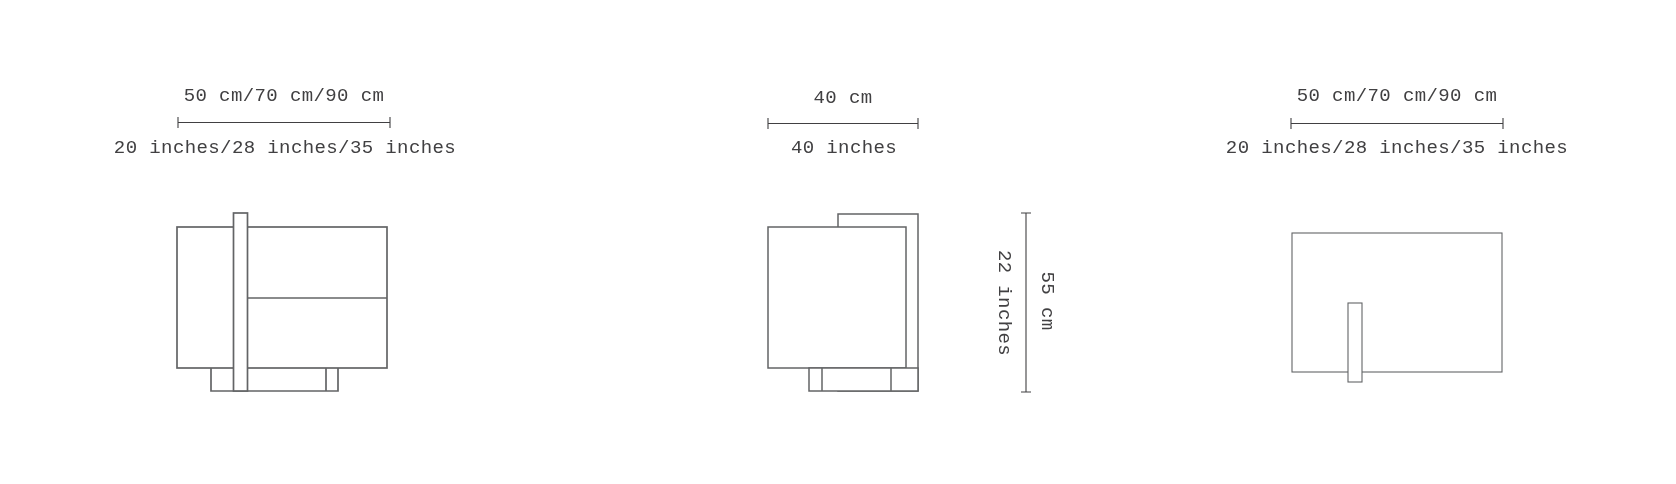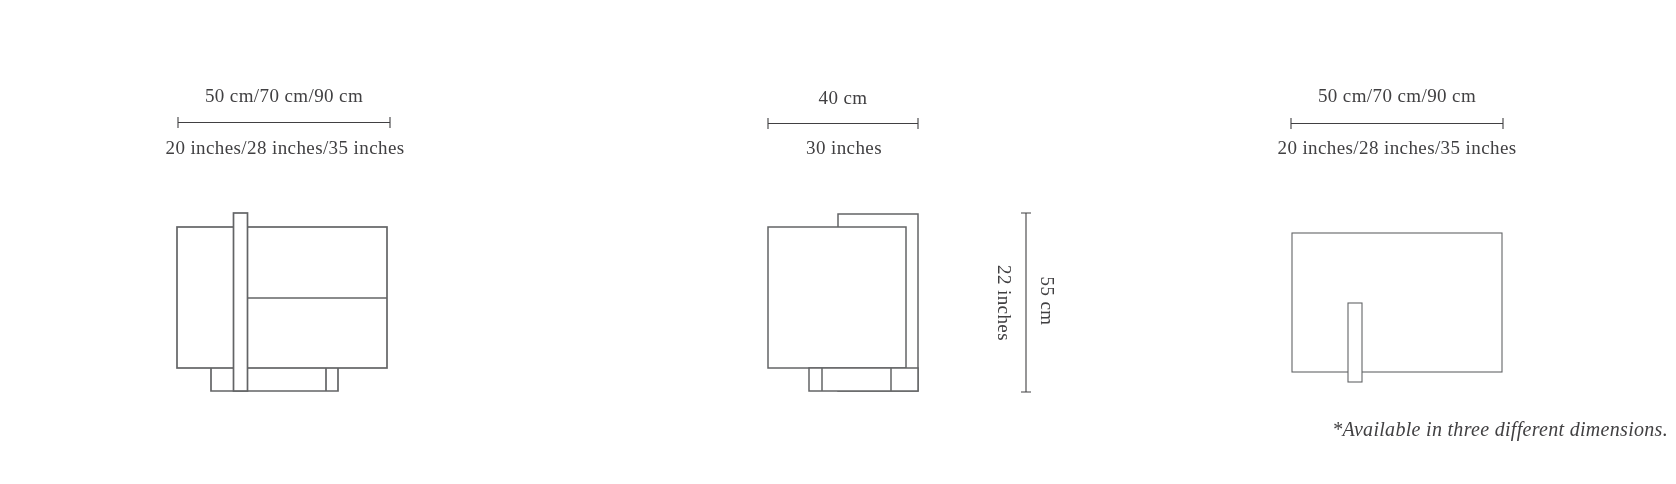--- a/index.html
+++ b/index.html
@@ -7,21 +7,21 @@
     --text: #414042;
     --background: #ffffff;
   }
   html, body { margin: 0; padding: 0; background: #fff; }
   .canvas {
     position: relative;
     width: 1676px;
     height: 468px;
     background: var(--background);
     overflow: hidden;
-    font-family: Liberation Serif, serif;
+    font-family: Liberation Mono, monospace;
     color: var(--text);
     border-radius: 9px;
   }
   .drawing-layer { position: absolute; inset: 0; }
   .shape { fill: #ffffff; stroke: var(--line); }
   .ln { fill: none; stroke: var(--line); }
   .sw-front * { stroke-width: 1.7; }
   .sw-side  * { stroke-width: 1.5; }
   .sw-top   * { stroke-width: 1.1; }
   .dim path { fill: none; stroke: var(--text); stroke-width: 1.1; }
@@ -94,22 +94,21 @@
     </g>
     <g class="dim">
       <path d="M1291,118 L1291,129 M1291,123.5 L1503,123.5 M1503,118 L1503,129"></path>
     </g>
   </svg>
 
   <div class="dim-label" style="left:284px; top:85px;">50 cm/70 cm/90 cm</div>
   <div class="dim-label" style="left:285px; top:137px;">20 inches/28 inches/35 inches</div>
 
   <div class="dim-label" style="left:843px; top:87px;">40 cm</div>
-  <div class="dim-label" style="left:844px; top:137px;">30 inches</div>
+  <div class="dim-label" style="left:844px; top:137px;">40 inches</div>
   <div class="dim-label-vertical" style="left:1004px; top:303px;">22 inches</div>
   <div class="dim-label-vertical" style="left:1047px; top:301px;">55 cm</div>
 
   <div class="dim-label" style="left:1397px; top:85px;">50 cm/70 cm/90 cm</div>
   <div class="dim-label" style="left:1397px; top:137px;">20 inches/28 inches/35 inches</div>
 
-  <div class="footnote">*Available in three different dimensions.</div>
 
 </div>
 
 </body></html>

